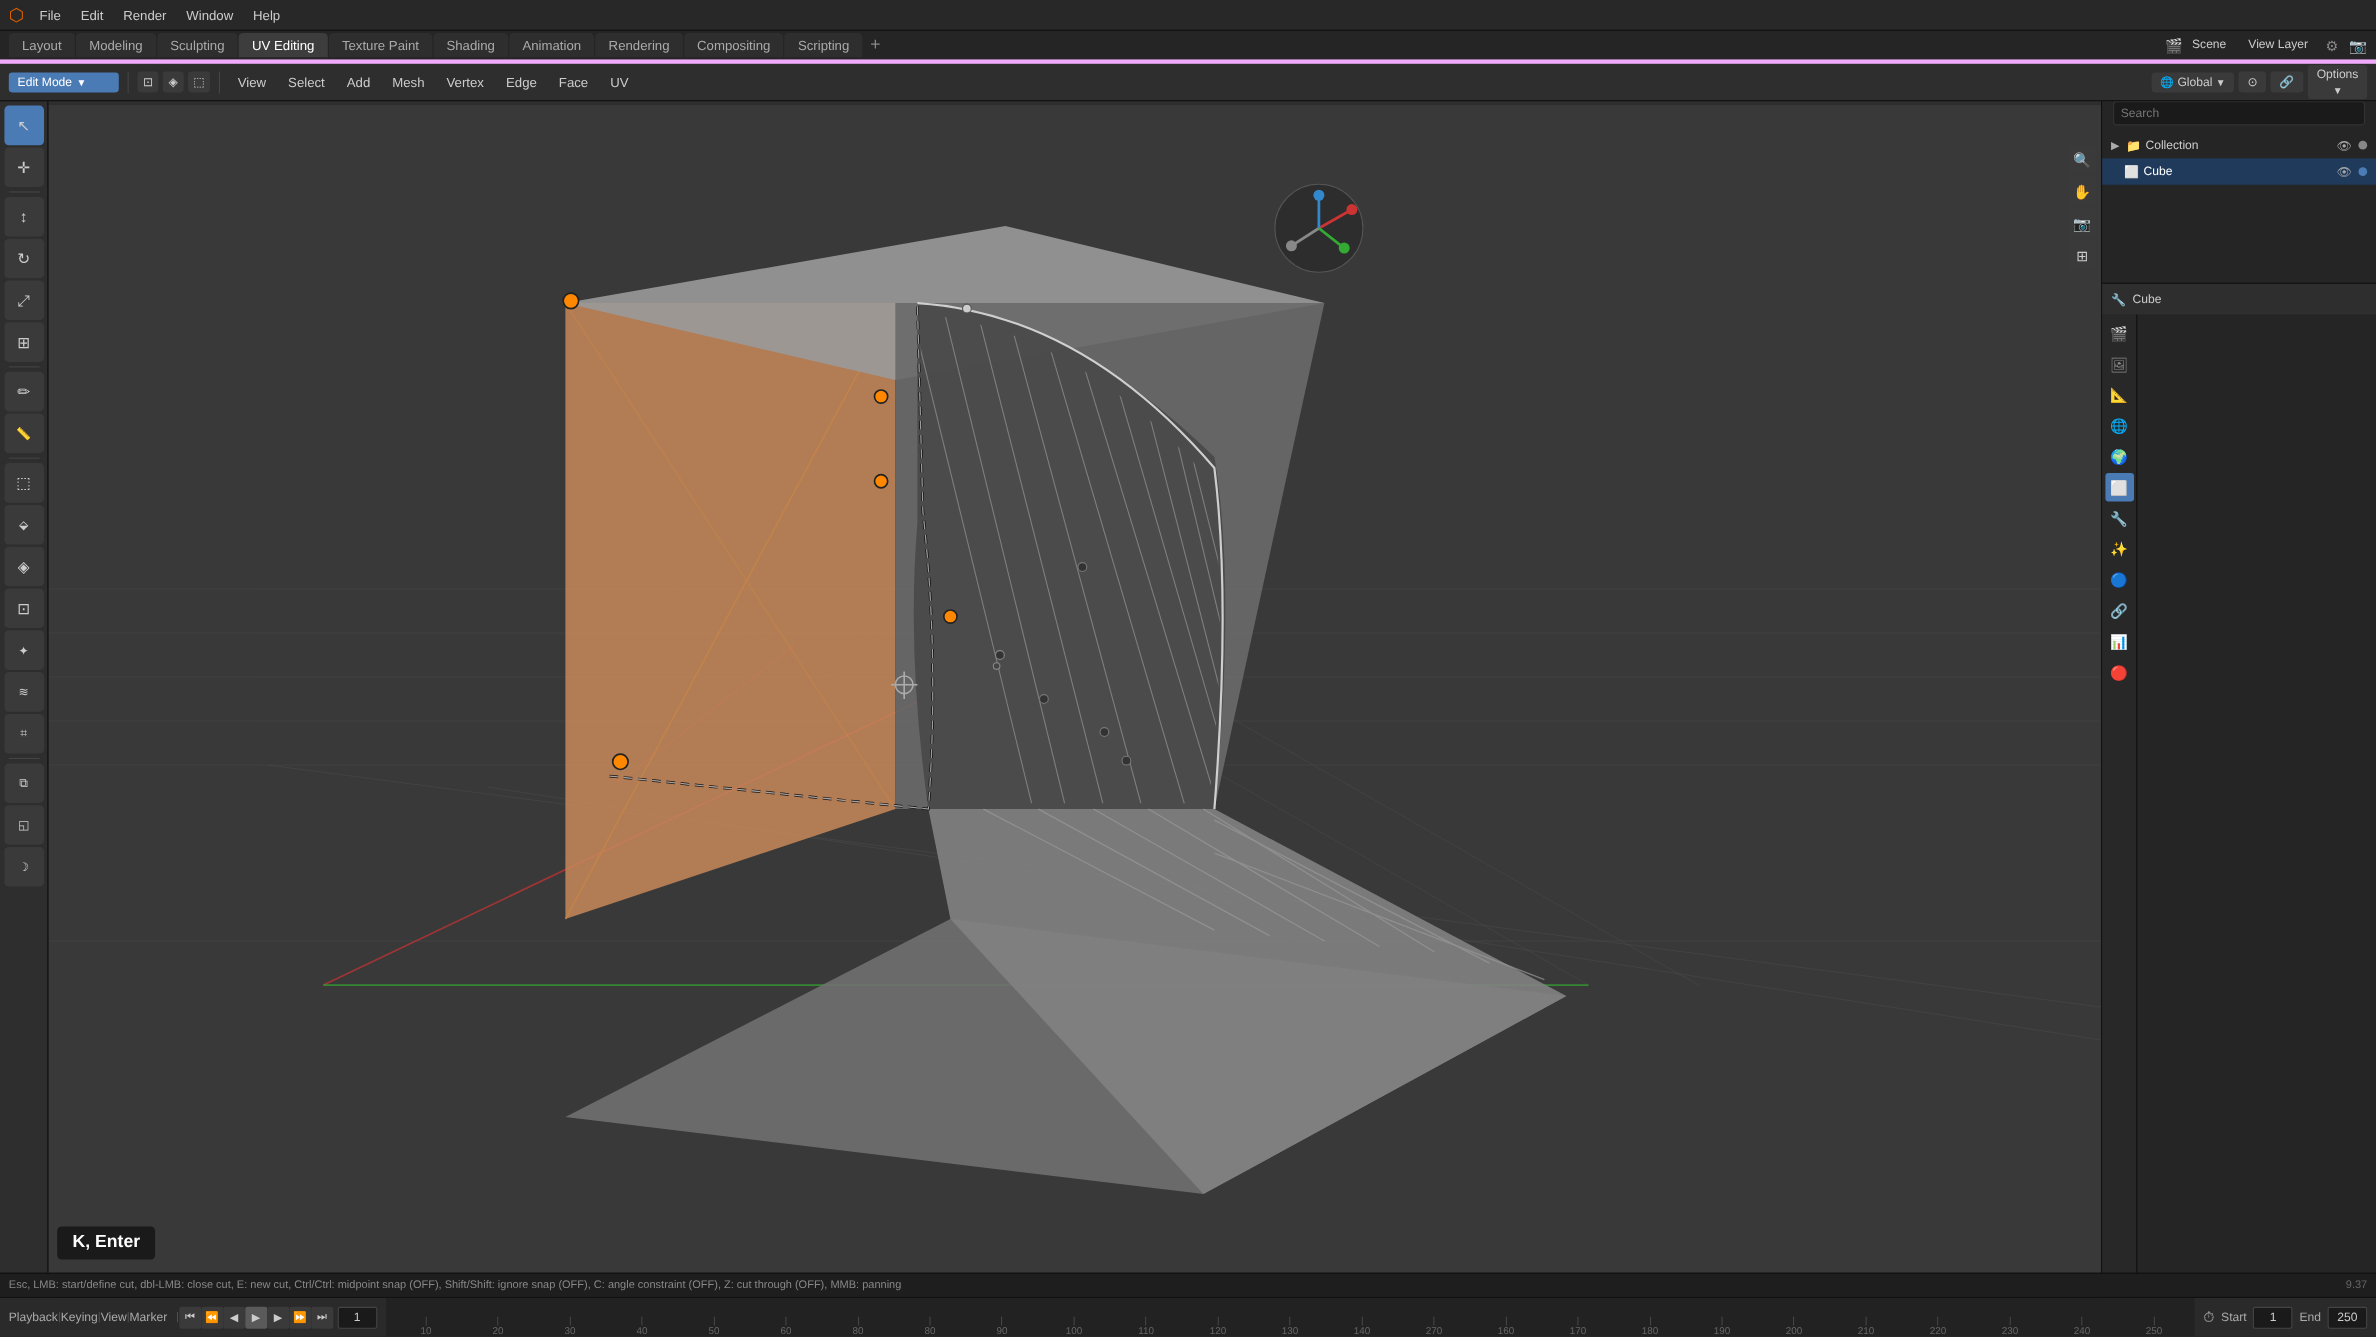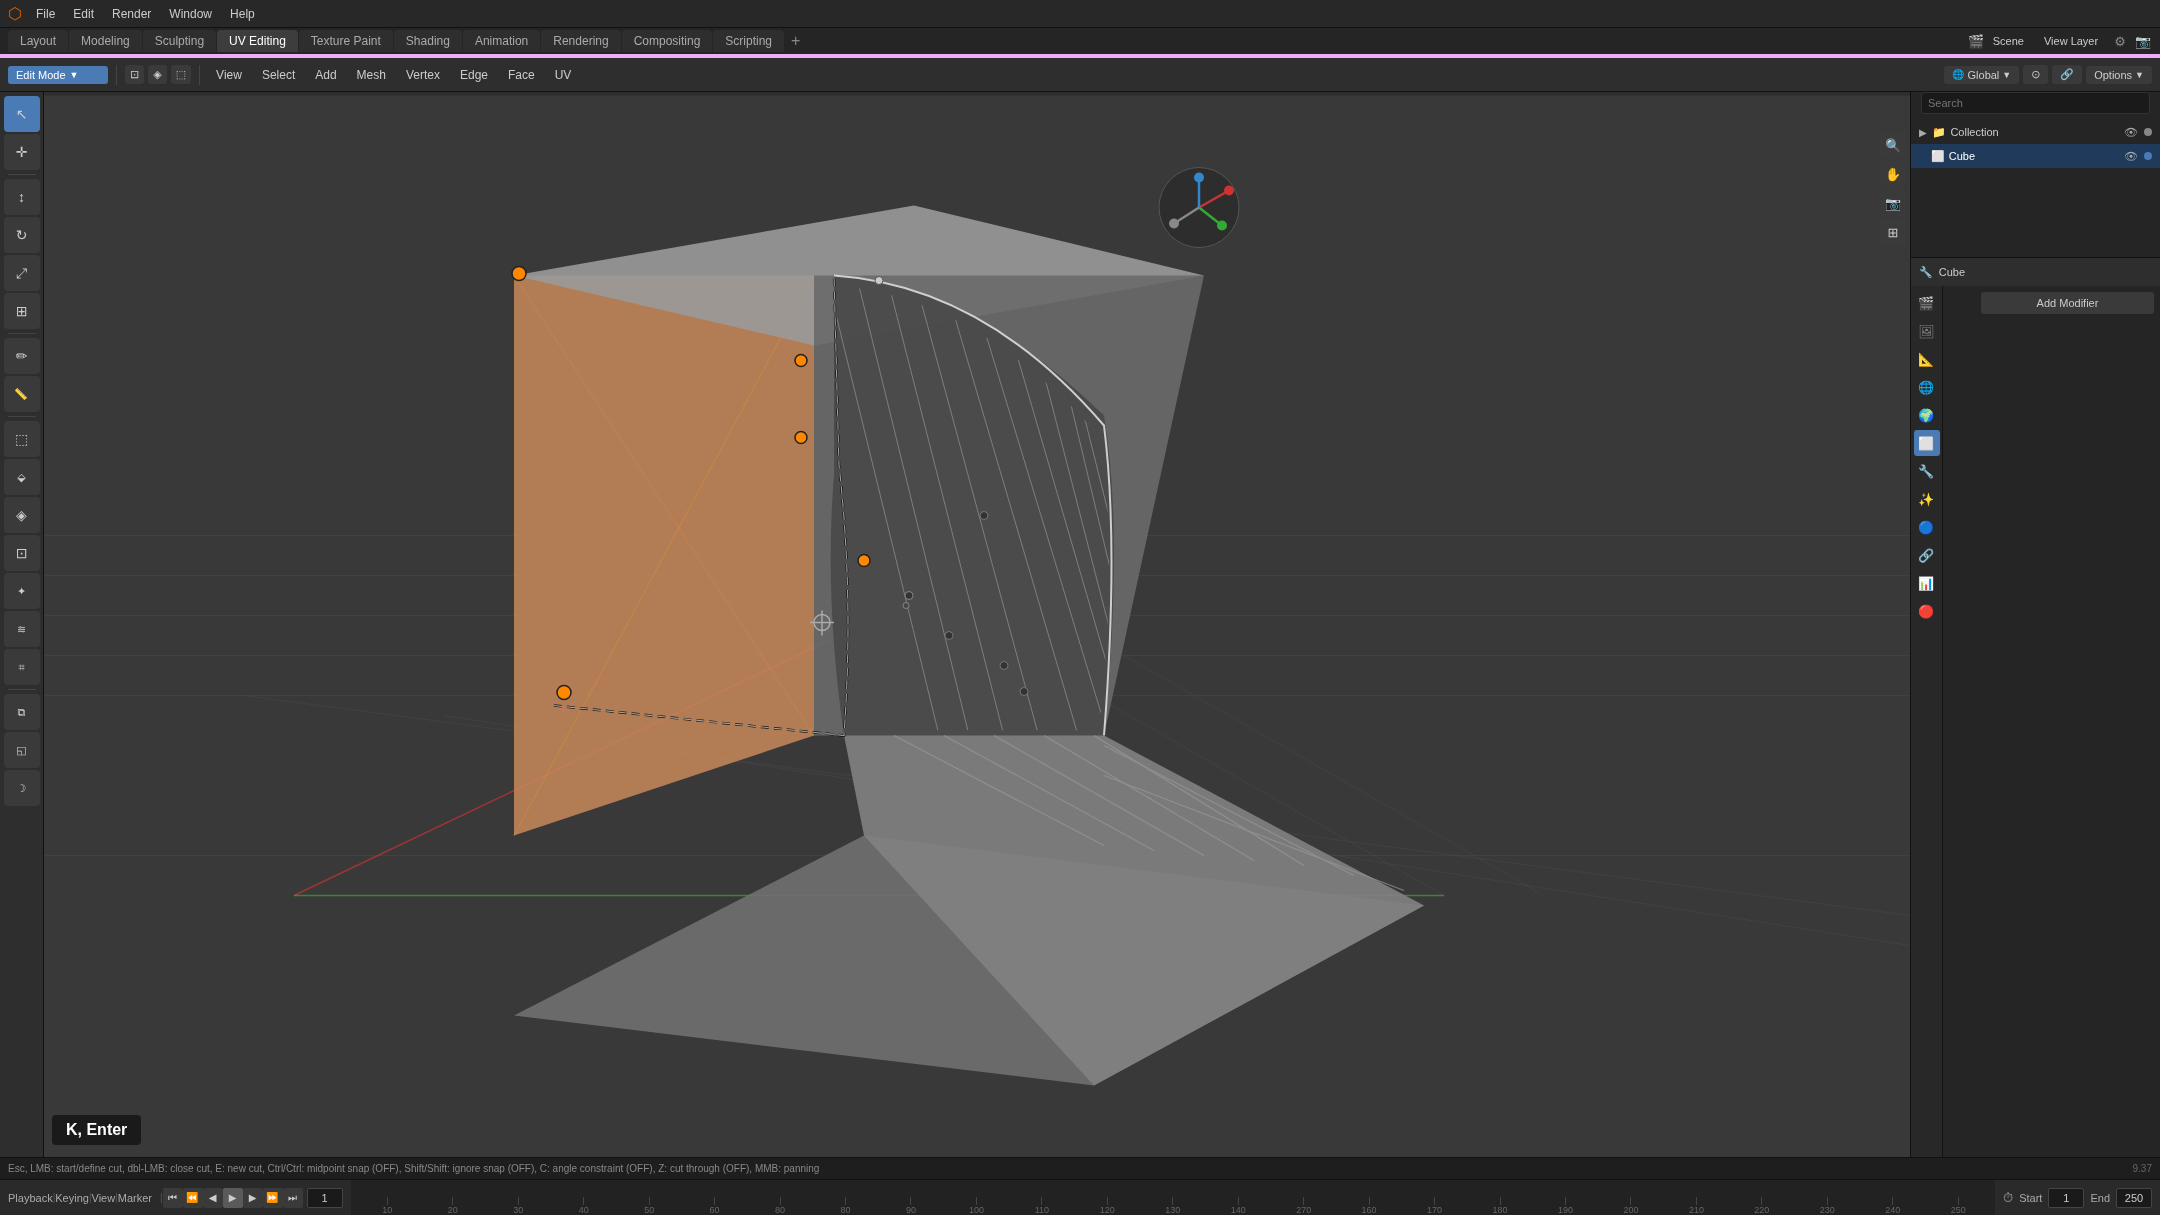--- a/index.html
+++ b/index.html
@@ -453,21 +453,21 @@
   <div class="menu-item">UV</div>
   <div class="toolbar-spacer"></div>
 
   <div class="toolbar-btn" style="display:flex; align-items:center; gap:3px;">
     <span style="font-size:10px;">🌐</span>
     <span>Global</span>
     <span style="font-size:9px;">▼</span>
   </div>
   <div class="toolbar-btn">⊙</div>
   <div class="toolbar-btn">🔗</div>
-  <div class="toolbar-btn" style="display:flex; align-items:center; gap:3px;">
+  <div class="toolbar-btn" style="display:flex; align-items:center; gap:3px;flex-direction:column;">
     <span>Options</span>
     <span style="font-size:9px;">▼</span>
   </div>
 </div>
 
 <div id="left-sidebar">
   <div class="tool-btn active">↖</div>
   <div class="tool-btn">✛</div>
   <div class="tool-sep"></div>
   <div class="tool-btn">↕</div>
@@ -534,23 +534,20 @@
         <div class="psi" title="World">🌍</div>
         <div class="psi active" title="Object Properties">⬜</div>
         <div class="psi" title="Modifier Properties">🔧</div>
         <div class="psi" title="Particle Properties">✨</div>
         <div class="psi" title="Physics">🔵</div>
         <div class="psi" title="Constraints">🔗</div>
         <div class="psi" title="Object Data">📊</div>
         <div class="psi" title="Material">🔴</div>
       </div>
 
-      <div class="props-content" style="flex:1; overflow-y:auto;">
-        <div class="add-modifier-btn">Add Modifier</div>
-      </div>
     </div>
   </div>
 </div>
 
 <div id="viewport">
 
   <div id="viewport-header">
     <div class="menu-item" style="font-size:11px;">View</div>
     <div class="menu-item" style="font-size:11px;">Select</div>
     <div class="menu-item" style="font-size:11px;">Add</div>

